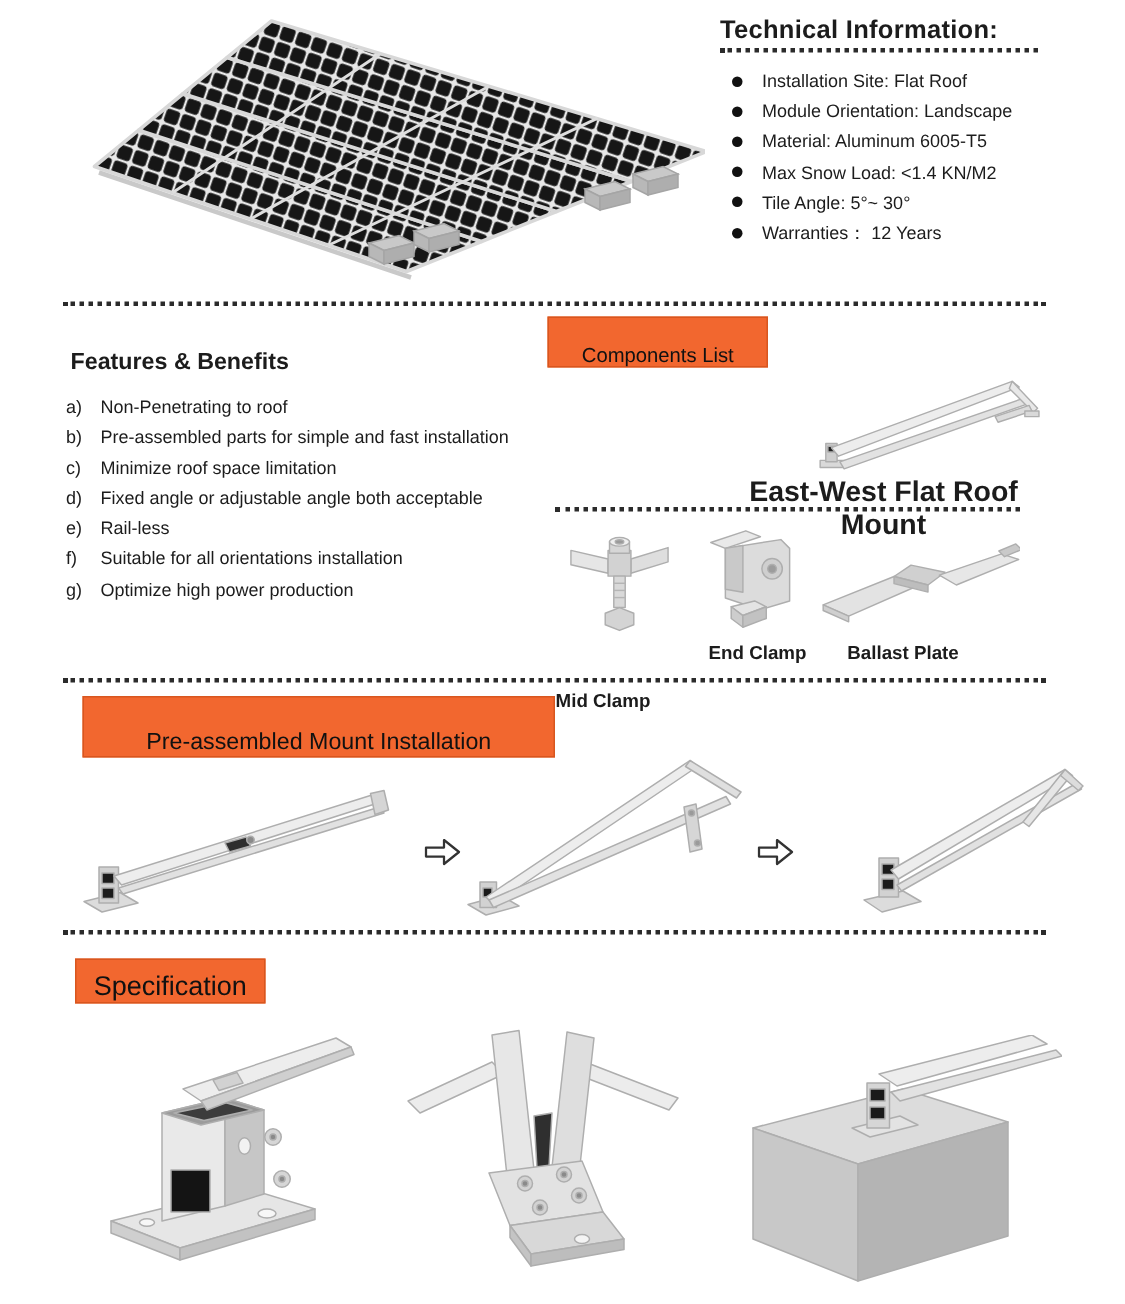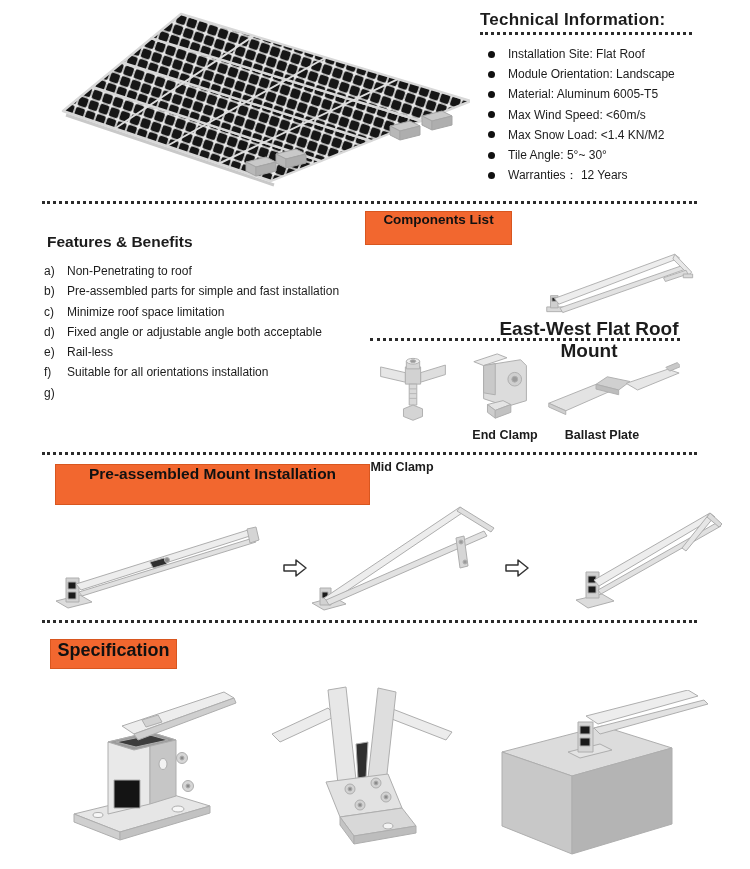--- a/index.html
+++ b/index.html
@@ -24,22 +24,22 @@
   
   .feat-title { left:47px; top:233px; font-size:15.5px; font-weight:bold; }
   .feat-list { left:44px; top:261px; width:335px; list-style:none; }
   .feat-list li { display:flex; font-size:12px; line-height:20.3px; }
   .feat-list .marker { width:23px; flex:0 0 auto; }
 
   
   .banner {
     background:var(--accent-orange, #F2672F);
     border:1px solid #d8561f;
-    display:flex; align-items:flex-start; justify-content:center;
-    font-weight:bold; color:#111;
+    display:flex; align-items:flex-end; justify-content:center;
+    font-weight:normal; color:#111;
   }
   .banner-components { left:365px; top:211px; width:147px; height:34px; font-size:13.5px; }
   .banner-install    { left:55px;  top:464px; width:315px; height:41px; font-size:15.5px; }
   .banner-spec       { left:50px;  top:639px; width:127px; height:30px; font-size:18px; }
 
   
   .caption { font-weight:bold; text-align:center; font-size:12.5px; }
   .cap-ew  { left:478px; top:318px; width:222px; font-size:19px; }
   .cap-mid { left:360px; top:428px; width:84px;margin-top:32px; }
   .cap-end { left:463px; top:428px; width:84px; }
@@ -97,24 +97,20 @@
     <li>
         <span class="dot"></span>
         <span>Module Orientation: Landscape</span>
       </li>
     <li>
         <span class="dot"></span>
         <span>Material: Aluminum 6005-T5</span>
       </li>
     <li>
         <span class="dot"></span>
-        <span>Max Wind Speed: &lt;60m/s</span>
-      </li>
-    <li>
-        <span class="dot"></span>
         <span>Max Snow Load:  &lt;1.4 KN/M2</span>
       </li>
     <li>
         <span class="dot"></span>
         <span>Tile Angle:  5°~ 30°</span>
       </li>
     <li>
         <span class="dot"></span>
         <span>Warranties：  12 Years</span>
       </li>
@@ -144,20 +140,21 @@
   <li>
       <span class="marker">e)</span>
       <span>Rail-less</span>
     </li>
   <li>
       <span class="marker">f)</span>
       <span>Suitable for all orientations installation</span>
     </li>
   <li>
       <span class="marker">g)</span>
+      <span>Optimize high power production</span>
     </li>
 </ul>
 
 <div class="abs banner banner-components">
   <span>Components List</span>
 </div>
 
 <svg class="abs" style="left:543px; top:242px;" width="160" height="80" viewBox="0 0 170 85">
   <g class="part-stroke">
     <rect x="4" y="69" width="18" height="5" fill="#d9d9d9"></rect>

